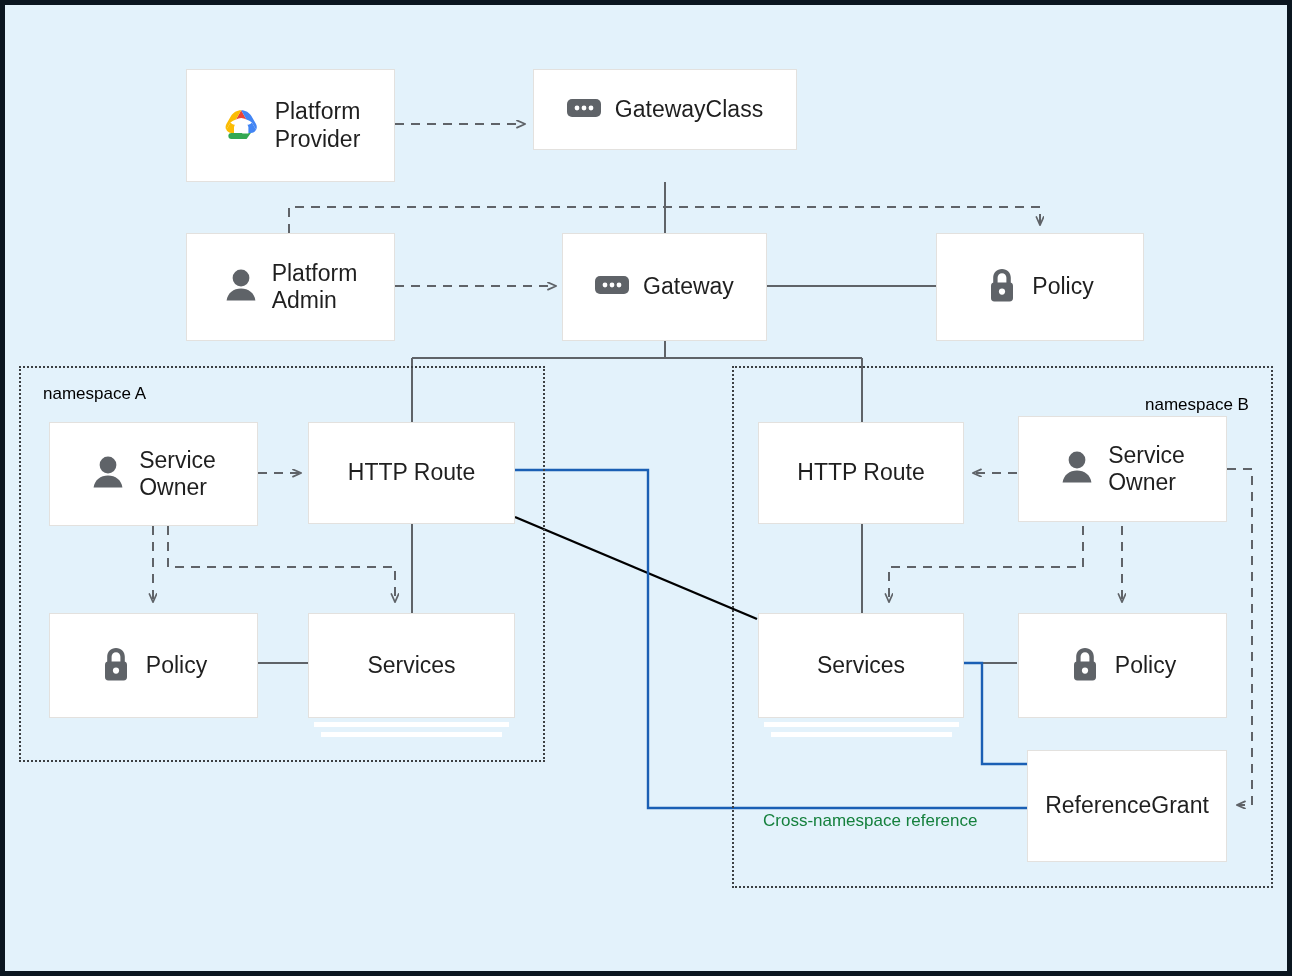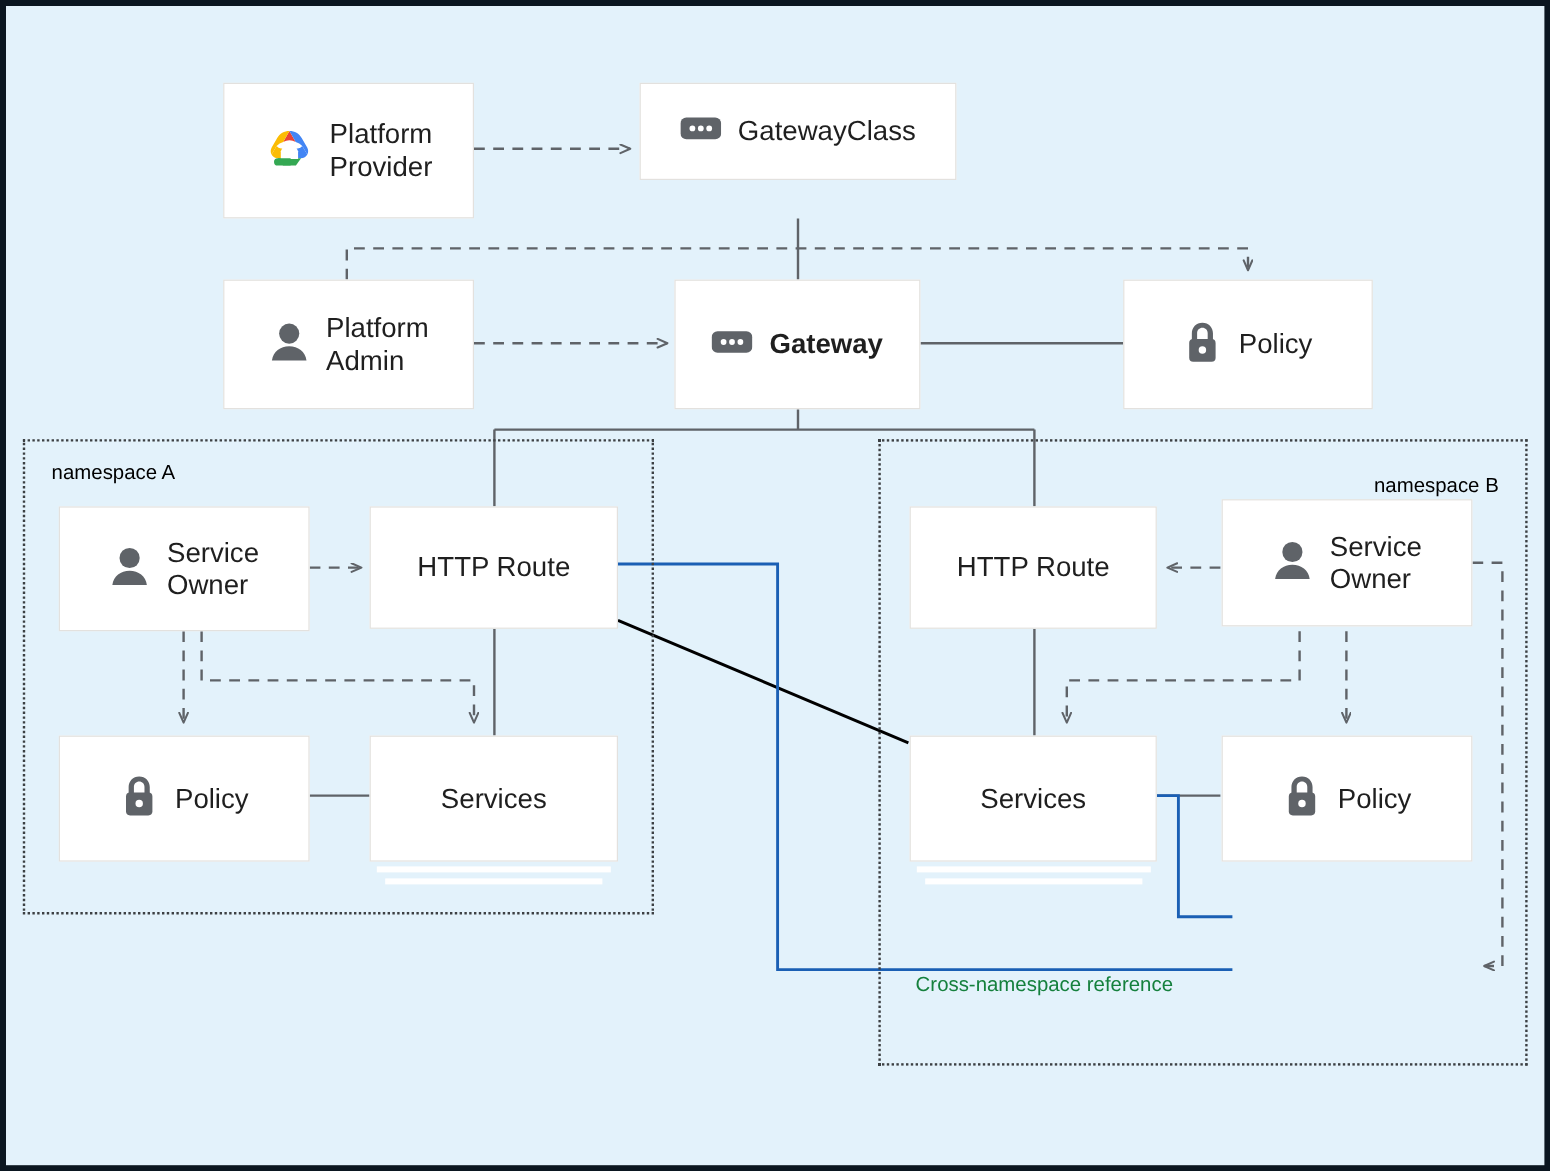--- a/index.html
+++ b/index.html
@@ -149,21 +149,21 @@
         <svg width="34" height="36" viewBox="0 0 34 36">
           <circle cx="17" cy="11" r="8.4" fill="#5f6368"></circle>
           <path d="M2.6 33.5 C3.6 26.0 9.6 21.6 17 21.6 C24.4 21.6 30.4 26.0 31.4 33.5 Z" fill="#5f6368"></path>
         </svg>
       </span>
       <span class="label">Platform
 Admin</span>
     </div>
   </div>
 
-  <div class="node" style="left:557px;top:228px;width:205px;height:108px;font-weight:bold;">
+  <div class="node" style="left:557px;top:228px;width:205px;height:108px;">
     <div class="inner">
       <span class="icon">
         <svg width="34" height="22" viewBox="0 0 34 22">
           <rect x="0" y="2" width="34" height="18" rx="5" fill="#5f6368"></rect>
           <circle cx="10" cy="11" r="2.4" fill="#ffffff"></circle>
           <circle cx="17" cy="11" r="2.4" fill="#ffffff"></circle>
           <circle cx="24" cy="11" r="2.4" fill="#ffffff"></circle>
         </svg>
       </span>
       <span class="label">Gateway</span>
@@ -256,16 +256,21 @@
         <svg width="32" height="38" viewBox="0 0 32 38">
           <path d="M16 3 C10.8 3 7.2 6.9 7.2 11.8 L7.2 17.5 L11.6 17.5 L11.6 11.8 C11.6 9.1 13.5 7.2 16 7.2 C18.5 7.2 20.4 9.1 20.4 11.8 L20.4 17.5 L24.8 17.5 L24.8 11.8 C24.8 6.9 21.2 3 16 3 Z" fill="#5f6368"></path>
           <rect x="5" y="16.5" width="22" height="19" rx="3.4" fill="#5f6368"></rect>
           <circle cx="16" cy="25.6" r="3.1" fill="#ffffff"></circle>
         </svg>
       </span>
       <span class="label">Policy</span>
     </div>
   </div>
 
+  <div class="node center" style="left:1022px;top:745px;width:200px;height:112px;">
+    <div class="inner">
+      <span class="label">ReferenceGrant</span>
+    </div>
+  </div>
 
   <div class="xref-label" style="left:758px;top:806px;">Cross-namespace reference</div>
 
 </div>
 
 </body></html>

